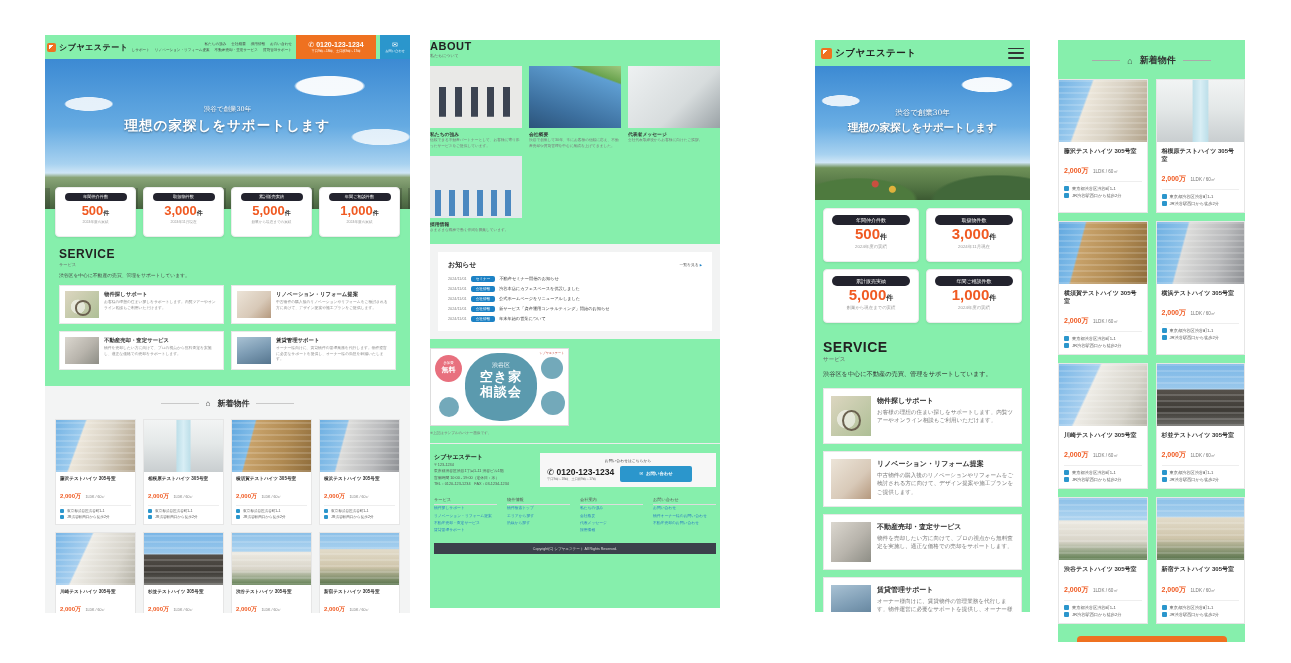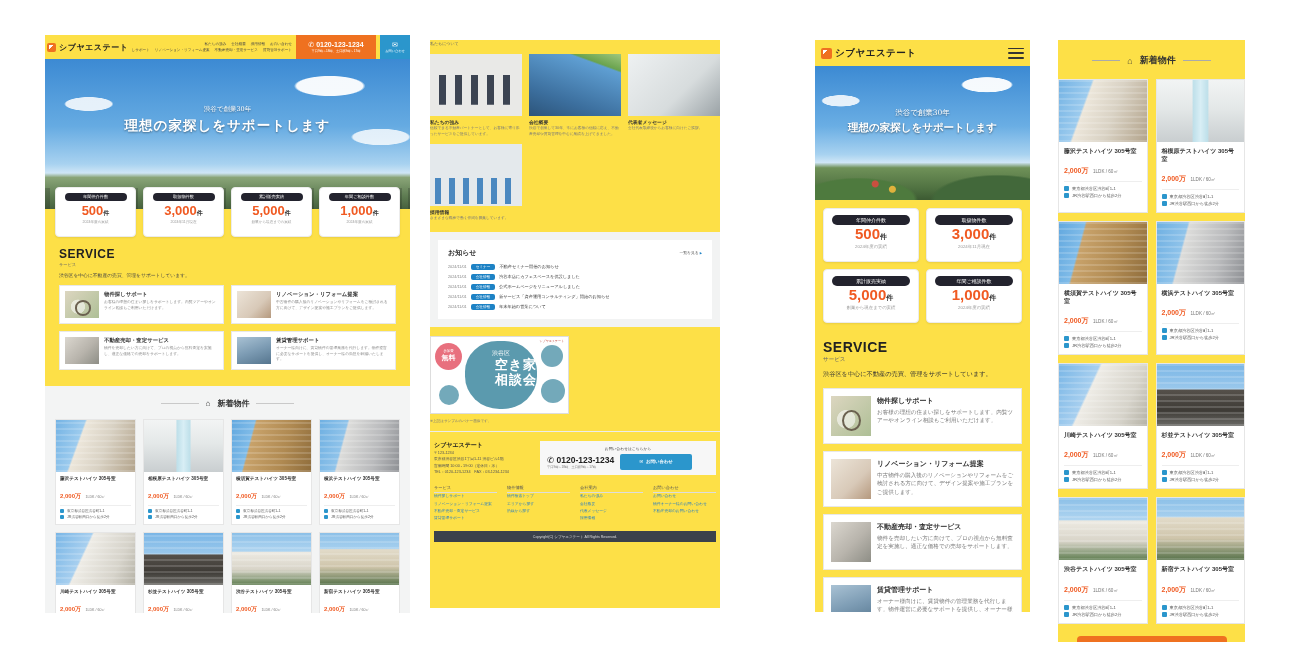--- a/index.html
+++ b/index.html
@@ -1,17 +1,17 @@
 <!DOCTYPE html>
 <html><head>
 <meta charset="utf-8">
 <style>
   html,body{margin:0;padding:0;background:#fff;width:1291px;height:663px;overflow:hidden;
     font-family:"Liberation Sans","DejaVu Sans",sans-serif;color:#333;}
-  .panel{position:absolute;background:#fde047;overflow:hidden;}
+  .panel{position:absolute;background:#86efac;overflow:hidden;}
   .p1{left:45px;top:35px;width:365px;height:578px;}
   .p2{left:430px;top:40px;width:290px;height:568px;}
   .p3{left:815px;top:40px;width:215px;height:572px;}
   .p4{left:1058px;top:40px;width:187px;height:588px;}
 
   
   .logo{display:flex;align-items:center;gap:3px;}
   .logomark{width:9px;height:9px;border-radius:2px;background:#ef7120;position:relative;flex:0 0 auto;}
   .logomark::after{content:"";position:absolute;left:2px;top:2px;width:5px;height:5px;
     background:linear-gradient(135deg,#fff 0 45%,transparent 46%);}
@@ -127,21 +127,21 @@
   .p2 .nrow{display:flex;align-items:center;gap:4px;cursor:pointer;}
   .p2 .nd{font-size:3.8px;color:#888;flex:0 0 auto;}
   .p2 .nb{font-size:3.6px;color:#fff;background:#1d82c5;border-radius:2px;padding:1px 5px;flex:0 0 auto;white-space:nowrap;}
   .p2 .nt{font-size:4.2px;color:#333;white-space:nowrap;overflow:hidden;}
   .p2 .nrows .nrow:nth-child(2) .nt{text-decoration:underline;}
   .p2 .banners{display:flex;gap:8px;padding:9px 0 2px;}
   .p2 .ban{width:137px;height:76px;position:relative;overflow:hidden;cursor:pointer;border:1px solid #ddd;background:#fff;}
   .p2 .ban-l .blob{position:absolute;left:34px;top:4px;width:72px;height:68px;background:#5b9aae;border-radius:45% 45% 48% 48%;
     text-align:center;color:#fff;}
   .p2 .ban-l .barea{font-size:6px;margin-top:8px;}
-  .p2 .ban-l .bbig{font-size:13px;font-weight:bold;line-height:1.15;letter-spacing:1px;text-align:right;}
+  .p2 .ban-l .bbig{font-size:13px;font-weight:bold;line-height:1.15;letter-spacing:1px;}
   .p2 .ban-l .freecirc{position:absolute;left:4px;top:6px;width:27px;height:27px;border-radius:50%;background:#e8707e;
     color:#fff;text-align:center;display:flex;flex-direction:column;justify-content:center;line-height:1.1;}
   .p2 .ban-l .fee{font-size:3.4px;}
   .p2 .ban-l .free{font-size:7px;font-weight:bold;}
   .p2 .ban-l .c1,.p2 .ban-l .c2,.p2 .ban-l .c3{position:absolute;border-radius:50%;background:#5b9aae;opacity:.85;}
   .p2 .ban-l .c1{right:5px;top:8px;width:22px;height:22px;}
   .p2 .ban-l .c2{right:3px;bottom:10px;width:24px;height:24px;}
   .p2 .ban-l .c3{left:8px;bottom:8px;width:20px;height:20px;}
   .p2 .ban-l .blogo{position:absolute;right:4px;top:2px;font-size:3px;color:#c0392b;}
   .p2 .ban-r{background:radial-gradient(circle at 82% 30%,rgba(222,160,90,.9) 0 22%,transparent 45%),
@@ -462,20 +462,21 @@
           </div>
         </div>
 
     </div>
 
   </div>
 </div>
 
 <div class="panel p2">
   <div class="about">
+    <h2>ABOUT</h2>
     <div class="aboutsub">私たちについて</div>
     <div class="agrid">
 
         <div class="acard">
           <div class="aimg ph" data-img="a1"></div>
           <div class="attl">私たちの強み</div>
           <div class="adesc">信頼できる不動産パートナーとして、お客様に寄り添ったサービスをご提供しています。</div>
         </div>
 
         <div class="acard">

